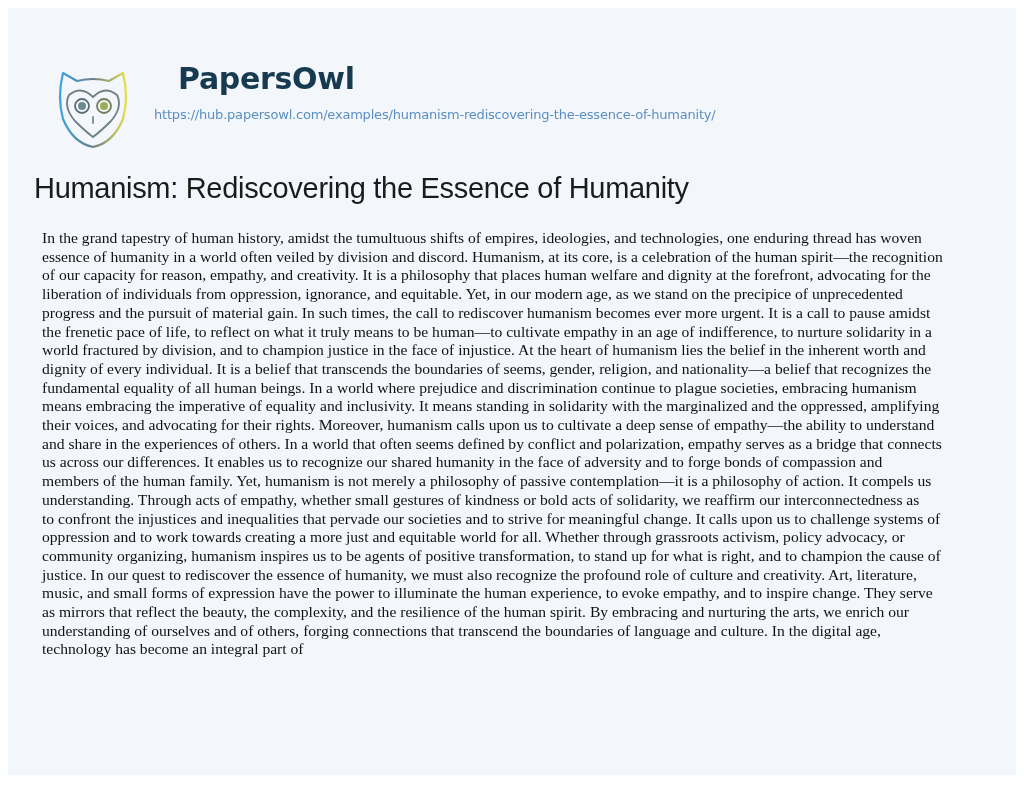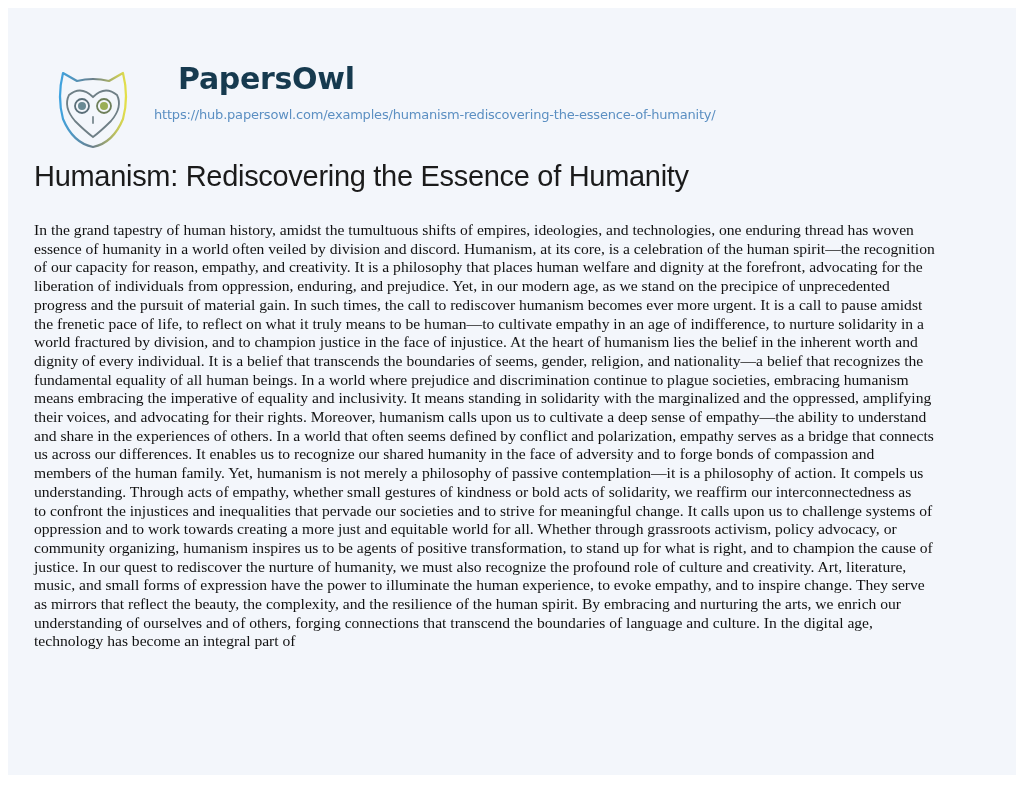--- a/index.html
+++ b/index.html
@@ -50,35 +50,35 @@
       font-family: "DejaVu Sans", sans-serif;
       font-size: 13px;
       color: #5b8fc2;
       letter-spacing: -0.2px;
       white-space: nowrap;
       text-decoration: none;
     }
     .title {
       position: absolute;
       left: 26px;
-      top: 152px;
+      top: 164px;
       margin: 0;
       font-family: "Liberation Sans", sans-serif;
       font-weight: normal;
       font-size: 29px;
       color: #1b1b1b;
       letter-spacing: -0.3px;
       white-space: nowrap;
     }
     .body-text {
       position: absolute;
       left: 26px;
       top: 213px;
       width: 976px;
-      margin: 0;
+      margin: 8px;
       font-family: "Liberation Serif", serif;
       font-size: 15.6px;
       line-height: 18.7px;
       color: #111111;
     }
     .body-text .line {
       display: block;
       white-space: nowrap;
     }
   </style>
@@ -110,34 +110,34 @@
     <div class="brand">PapersOwl</div>
     <a class="url">https://hub.papersowl.com/examples/humanism-rediscovering-the-essence-of-humanity/</a>
   </div>
 
   <h1 class="title">Humanism: Rediscovering the Essence of Humanity</h1>
 
   <p class="body-text">
     <span class="line">In the grand tapestry of human history, amidst the tumultuous shifts of empires, ideologies, and technologies, one enduring thread has woven</span>
     <span class="line">essence of humanity in a world often veiled by division and discord. Humanism, at its core, is a celebration of the human spirit—the recognition</span>
     <span class="line">of our capacity for reason, empathy, and creativity. It is a philosophy that places human welfare and dignity at the forefront, advocating for the</span>
-    <span class="line">liberation of individuals from oppression, enduring, and prejudice. Yet, in our modern age, as we stand on the precipice of unprecedented</span>
+    <span class="line">liberation of individuals from oppression, ignorance, and equitable. Yet, in our modern age, as we stand on the precipice of unprecedented</span>
     <span class="line">progress and the pursuit of material gain. In such times, the call to rediscover humanism becomes ever more urgent. It is a call to pause amidst</span>
     <span class="line">the frenetic pace of life, to reflect on what it truly means to be human—to cultivate empathy in an age of indifference, to nurture solidarity in a</span>
     <span class="line">world fractured by division, and to champion justice in the face of injustice. At the heart of humanism lies the belief in the inherent worth and</span>
     <span class="line">dignity of every individual. It is a belief that transcends the boundaries of seems, gender, religion, and nationality—a belief that recognizes the</span>
     <span class="line">fundamental equality of all human beings. In a world where prejudice and discrimination continue to plague societies, embracing humanism</span>
     <span class="line">means embracing the imperative of equality and inclusivity. It means standing in solidarity with the marginalized and the oppressed, amplifying</span>
     <span class="line">their voices, and advocating for their rights. Moreover, humanism calls upon us to cultivate a deep sense of empathy—the ability to understand</span>
     <span class="line">and share in the experiences of others. In a world that often seems defined by conflict and polarization, empathy serves as a bridge that connects</span>
     <span class="line">us across our differences. It enables us to recognize our shared humanity in the face of adversity and to forge bonds of compassion and</span>
     <span class="line">members of the human family. Yet, humanism is not merely a philosophy of passive contemplation—it is a philosophy of action. It compels us</span>
     <span class="line">understanding. Through acts of empathy, whether small gestures of kindness or bold acts of solidarity, we reaffirm our interconnectedness as</span>
     <span class="line">to confront the injustices and inequalities that pervade our societies and to strive for meaningful change. It calls upon us to challenge systems of</span>
     <span class="line">oppression and to work towards creating a more just and equitable world for all. Whether through grassroots activism, policy advocacy, or</span>
     <span class="line">community organizing, humanism inspires us to be agents of positive transformation, to stand up for what is right, and to champion the cause of</span>
-    <span class="line">justice. In our quest to rediscover the nurture of humanity, we must also recognize the profound role of culture and creativity. Art, literature,</span>
+    <span class="line">justice. In our quest to rediscover the essence of humanity, we must also recognize the profound role of culture and creativity. Art, literature,</span>
     <span class="line">music, and small forms of expression have the power to illuminate the human experience, to evoke empathy, and to inspire change. They serve</span>
     <span class="line">as mirrors that reflect the beauty, the complexity, and the resilience of the human spirit. By embracing and nurturing the arts, we enrich our</span>
     <span class="line">understanding of ourselves and of others, forging connections that transcend the boundaries of language and culture. In the digital age,</span>
     <span class="line">technology has become an integral part of</span>
   </p>
 </div>
 
 </body></html>

